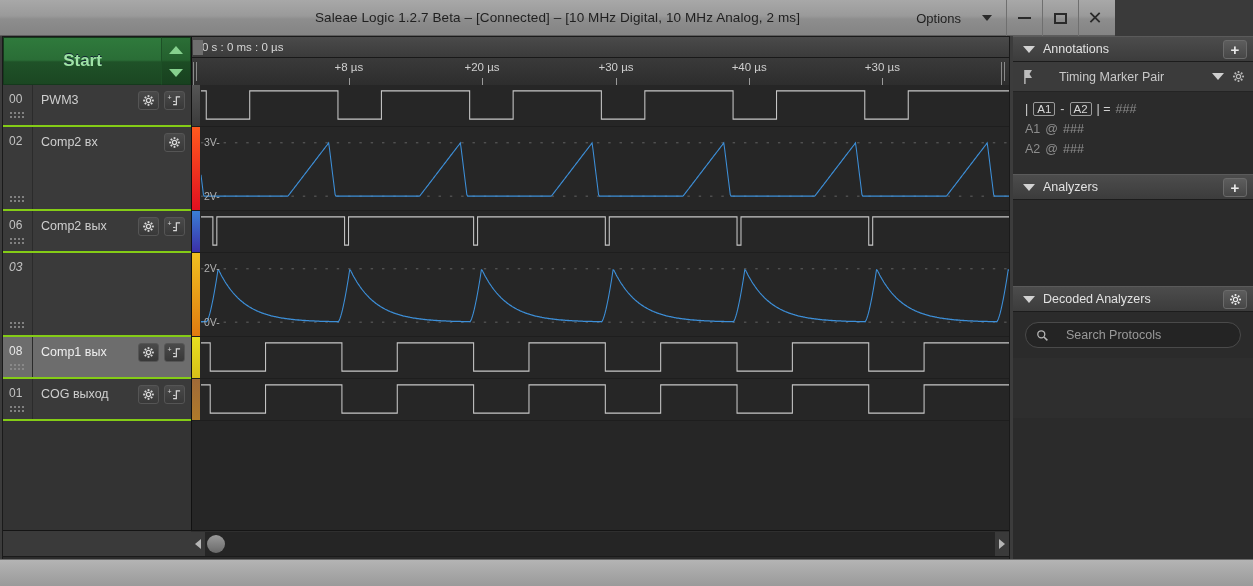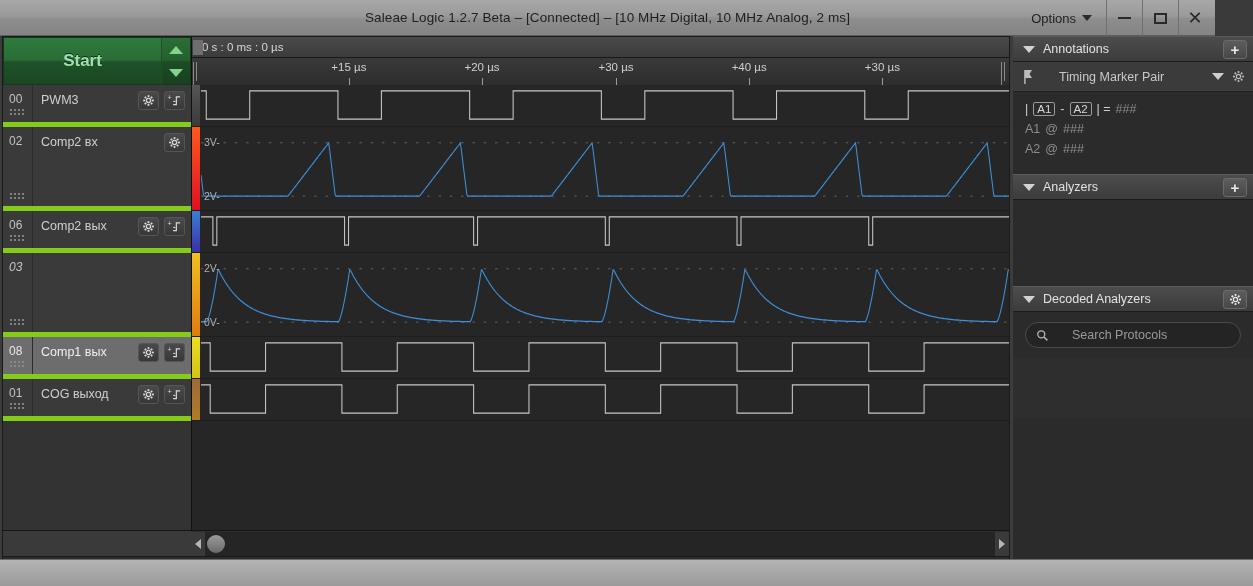--- a/index.html
+++ b/index.html
@@ -5,32 +5,32 @@
   * { box-sizing: border-box; margin: 0; padding: 0; }
   html, body {
     width: 1253px; height: 586px;
     font-family: "Liberation Sans", sans-serif;
     background: #3a3a3a; overflow: hidden;
   }
   #app { position: relative; width: 1253px; height: 586px; }
 
   
   .titlebar {
-    position: absolute; left: 0; top: 0; width: 1215px; height: 36px;
+    position: absolute; left: 0; top: 0; width: 1115px; height: 36px;
     background: linear-gradient(to bottom, #a8a8a8 0%, #9a9a9a 45%, #8d8d8d 55%, #848484 100%);
     border-bottom: 1px solid #5d5d5d;
     display: flex; align-items: center;
   }
   .title-text {
     position: absolute; left: 0; right: 0; text-align: center;
     font-size: 13.5px; color: #1f1f1f; letter-spacing: .1px;
   }
   .win-right { position: absolute; right: 0; top: 0; height: 36px; display: flex; align-items: stretch; }
   .options-btn {
-    display: flex; align-items: center; gap: 6px;
+    display: flex; align-items: center; gap: 21px;
     padding: 0 14px; font-size: 13px; color: #1f1f1f; cursor: default;
     border-right: 1px solid #6f6f6f;
   }
   .caret-down { width: 0; height: 0; border-left: 5px solid transparent; border-right: 5px solid transparent; border-top: 6px solid #2a2a2a; }
   .win-btn {
     width: 36px; display: flex; align-items: center; justify-content: center;
     border-right: 1px solid #6f6f6f; color: #2a2a2a;
   }
   .win-btn:last-child { border-right: none; padding-right: 4px; }
   .gl-min { width: 13px; height: 2px; background: #2a2a2a; }
@@ -90,21 +90,21 @@
   .tick-mark { position: absolute; left: 50%; bottom: 0; width: 1px; height: 7px; background: #9a9a9a; }
   .ruler-grip { position: absolute; left: 1px; top: 4px; width: 6px; height: 19px; }
   .ruler-grip i, .ruler-grip-r i { display:block; width:1px; height:19px; background:#8a8a8a; float:left; margin-right:2px; }
   .ruler-grip-r { position: absolute; right: 2px; top: 4px; width: 6px; height: 19px; }
   .origin-grip { position:absolute; left:1px; top:3px; width:4px; height:15px; background:#6e6e6e; }
 
   
   .chan-list { position: absolute; left: 0; top: 48px; width: 188px; bottom: 26px; background: #333; }
   .chan-row {
     position: relative; width: 188px; display: flex; align-items: flex-start;
-    border-bottom: 5px solid #84cc16; background: #3a3a3a;
+    border-bottom: 2px solid #84cc16; background: #3a3a3a;
   }
   .chan-row.highlight { background: #6d6d6d; }
   .chan-num {
     width: 30px; flex: none; font-size: 12px; color: #c3c3c3;
     padding: 7px 0 0 6px; position: relative; height: 100%;
     border-right: 1px solid #2b2b2b;
   }
   .chan-row.highlight .chan-num { color: #e8e8e8; }
   .dots { position: absolute; left: 6px; bottom: 5px; width: 16px; height: 9px;
     background-image: radial-gradient(#8e8e8e 0.8px, transparent 0.9px);
@@ -171,21 +171,21 @@
   .tri-dd { width: 0; height: 0; border-left: 6px solid transparent; border-right: 6px solid transparent; border-top: 7px solid #cfcfcf; }
   .marker-body { background:#2b2b2b; padding: 10px 12px 12px 12px; }
   .mline { font-size: 12.5px; color: #8d8d8d; margin-bottom: 6px; display:flex; align-items:center; gap:5px; }
   .mbox { border:1px solid #9a9a9a; border-radius:2px; padding:0 3px; color:#d8d8d8; font-size:11.5px; }
   .mval { color:#8a8a8a; }
   .mw { color:#d0d0d0; }
   .analyzers-body { height: 86px; background: #2b2b2b; }
   .search-wrap { background:#2b2b2b; padding: 10px 12px; }
   .search-box {
     height: 26px; border-radius: 13px; background: #242424; border: 1px solid #4a4a4a;
-    display: flex; align-items: center; padding: 0 10px; gap: 23px;
+    display: flex; align-items: center; padding: 0 10px; gap: 17px;
   }
   .search-ph { font-size: 12.5px; color: #9a9a9a; }
   .proto-body { background:#2b2b2b; position:absolute; left:0; right:0; bottom:0; top:382px; }
 
   
   .botbar { position: absolute; left: 2px; top: 521px; width: 1008px; height: 38px;
     background: #2b2b2b; border: 1px solid #1a1a1a; border-top: none; display:flex; align-items:center; }
   .tabish {
     height: 26px; display:flex; align-items:center; gap: 7px; padding: 0 16px 0 18px; margin-left: 8px;
     background: linear-gradient(to bottom,#4b4b4b,#3a3a3a);
@@ -247,21 +247,21 @@
               <i></i>
               <i></i>
               <i></i>
             </span>
           <span class="ruler-grip-r">
               <i></i>
               <i></i>
               <i></i>
             </span>
         <div class="tick" style="left: 19.2%;">
-              <span class="tick-label">+15 µs</span>
+              <span class="tick-label">+8 µs</span>
               <span class="tick-mark"></span>
             </div>
             <div class="tick" style="left: 35.5%;">
               <span class="tick-label">+20 µs</span>
               <span class="tick-mark"></span>
             </div>
             <div class="tick" style="left: 51.9%;">
               <span class="tick-label">+30 µs</span>
               <span class="tick-mark"></span>
             </div>

